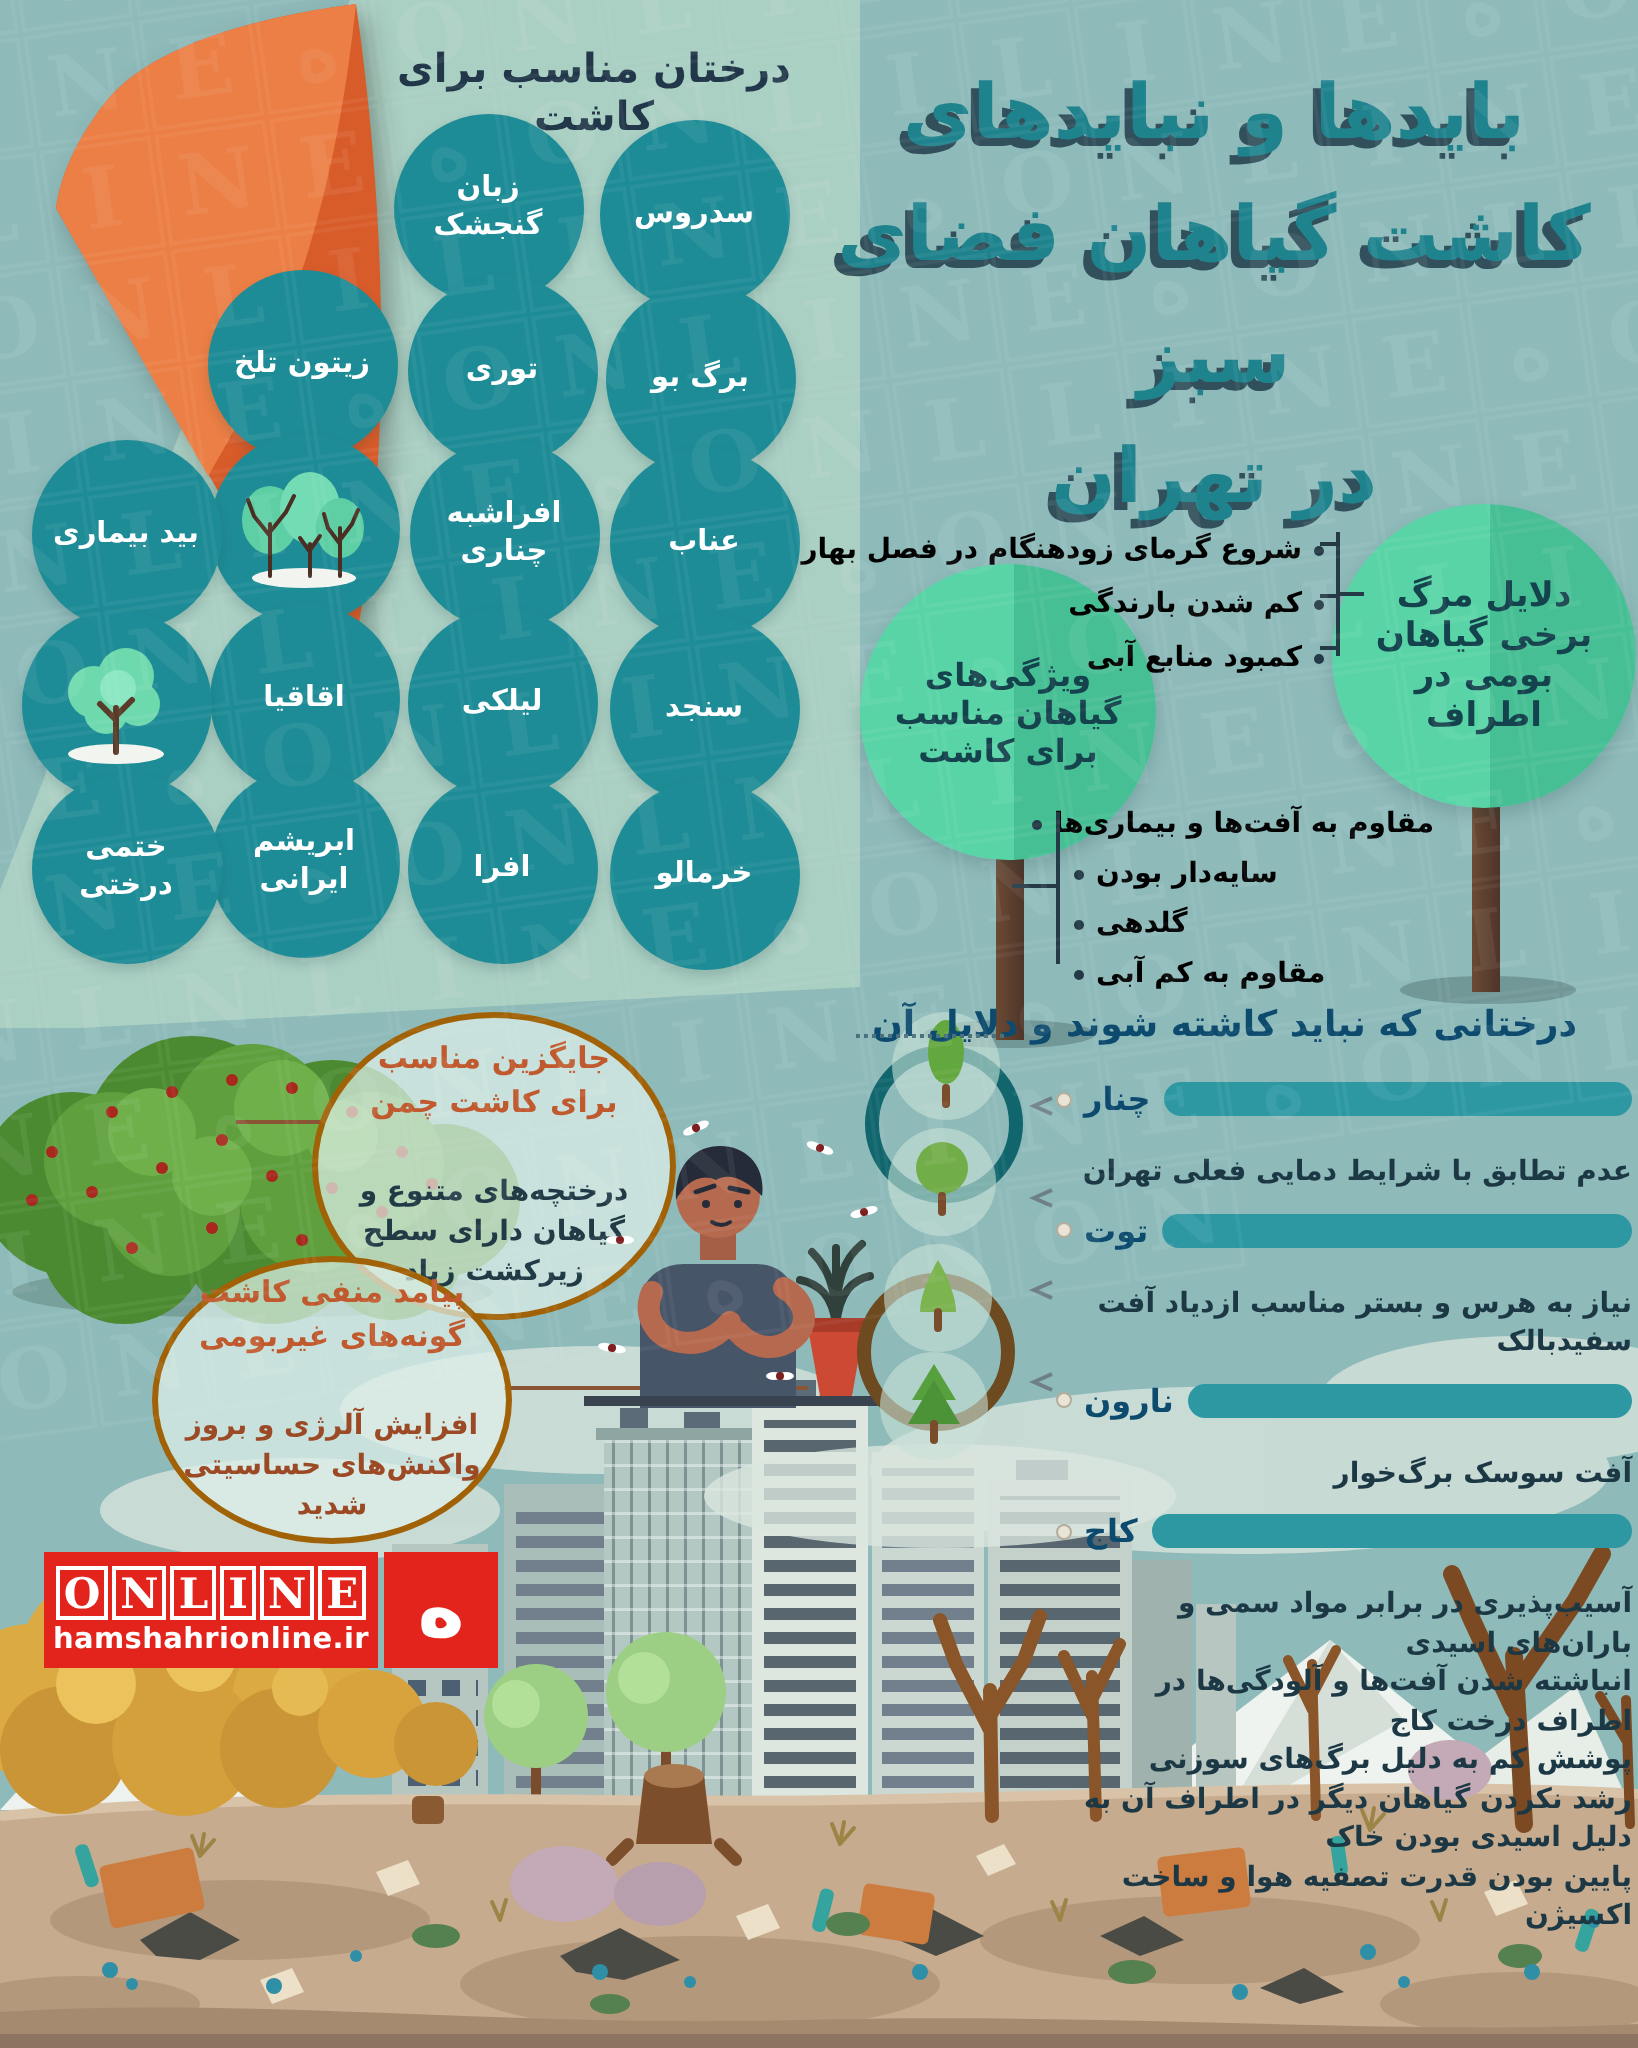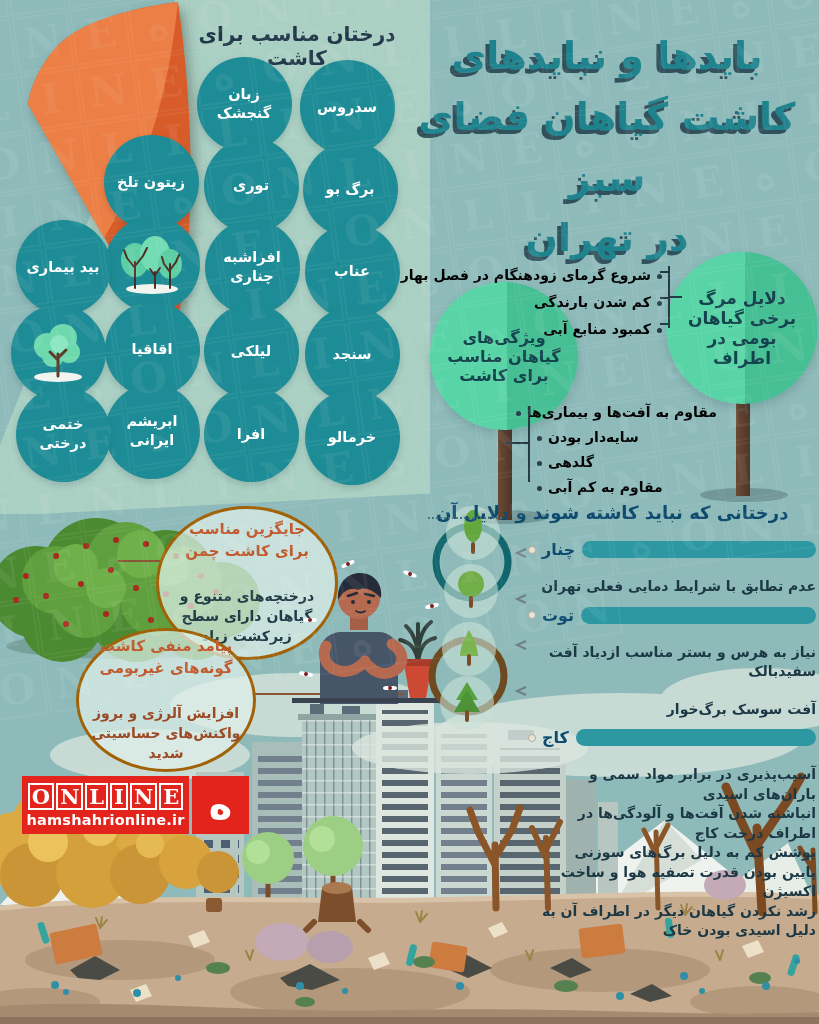--- a/index.html
+++ b/index.html
@@ -395,36 +395,41 @@
         <div class="avoid-row">
           <div class="avoid-dot"></div>
           <div class="avoid-name">توت</div>
           <div class="avoid-bar"></div>
         </div>
         <div class="avoid-descs">
           <div class="avoid-desc">نیاز به هرس و بستر مناسب ازدیاد آفت سفیدبالک</div>
         </div>
       </div>
       <div class="avoid-item">
+        <div class="avoid-row">
+          <div class="avoid-dot"></div>
+          <div class="avoid-name">نارون</div>
+          <div class="avoid-bar"></div>
+        </div>
         <div class="avoid-descs">
           <div class="avoid-desc">آفت سوسک برگ‌خوار</div>
         </div>
       </div>
       <div class="avoid-item">
         <div class="avoid-row">
           <div class="avoid-dot"></div>
           <div class="avoid-name">کاج</div>
           <div class="avoid-bar"></div>
         </div>
         <div class="avoid-descs">
           <div class="avoid-desc">آسیب‌پذیری در برابر مواد سمی و باران‌های اسیدی</div>
           <div class="avoid-desc">انباشته شدن آفت‌ها و آلودگی‌ها در اطراف درخت کاج</div>
           <div class="avoid-desc">پوشش کم به دلیل برگ‌های سوزنی</div>
+          <div class="avoid-desc">رشد نکردن گیاهان دیگر در اطراف آن به دلیل اسیدی بودن خاک</div>
           <div class="avoid-desc">پایین بودن قدرت تصفیه هوا و ساخت اکسیژن</div>
-          <div class="avoid-desc">رشد نکردن گیاهان دیگر در اطراف آن به دلیل اسیدی بودن خاک</div>
         </div>
       </div>
     </div>
 
   <svg style="position:absolute;left:414px;top:494px;z-index:8" width="122" height="240" viewBox="0 0 122 240">
     <circle cx="58" cy="68" r="36" fill="none" stroke="#11666d" stroke-width="7"></circle>
     <circle cx="54" cy="182" r="36" fill="none" stroke="#6d4a1f" stroke-width="7"></circle>
     <g fill="rgba(200,225,215,.60)">
       <circle cx="59" cy="39" r="27"></circle>
         <circle cx="57" cy="97" r="27"></circle>

